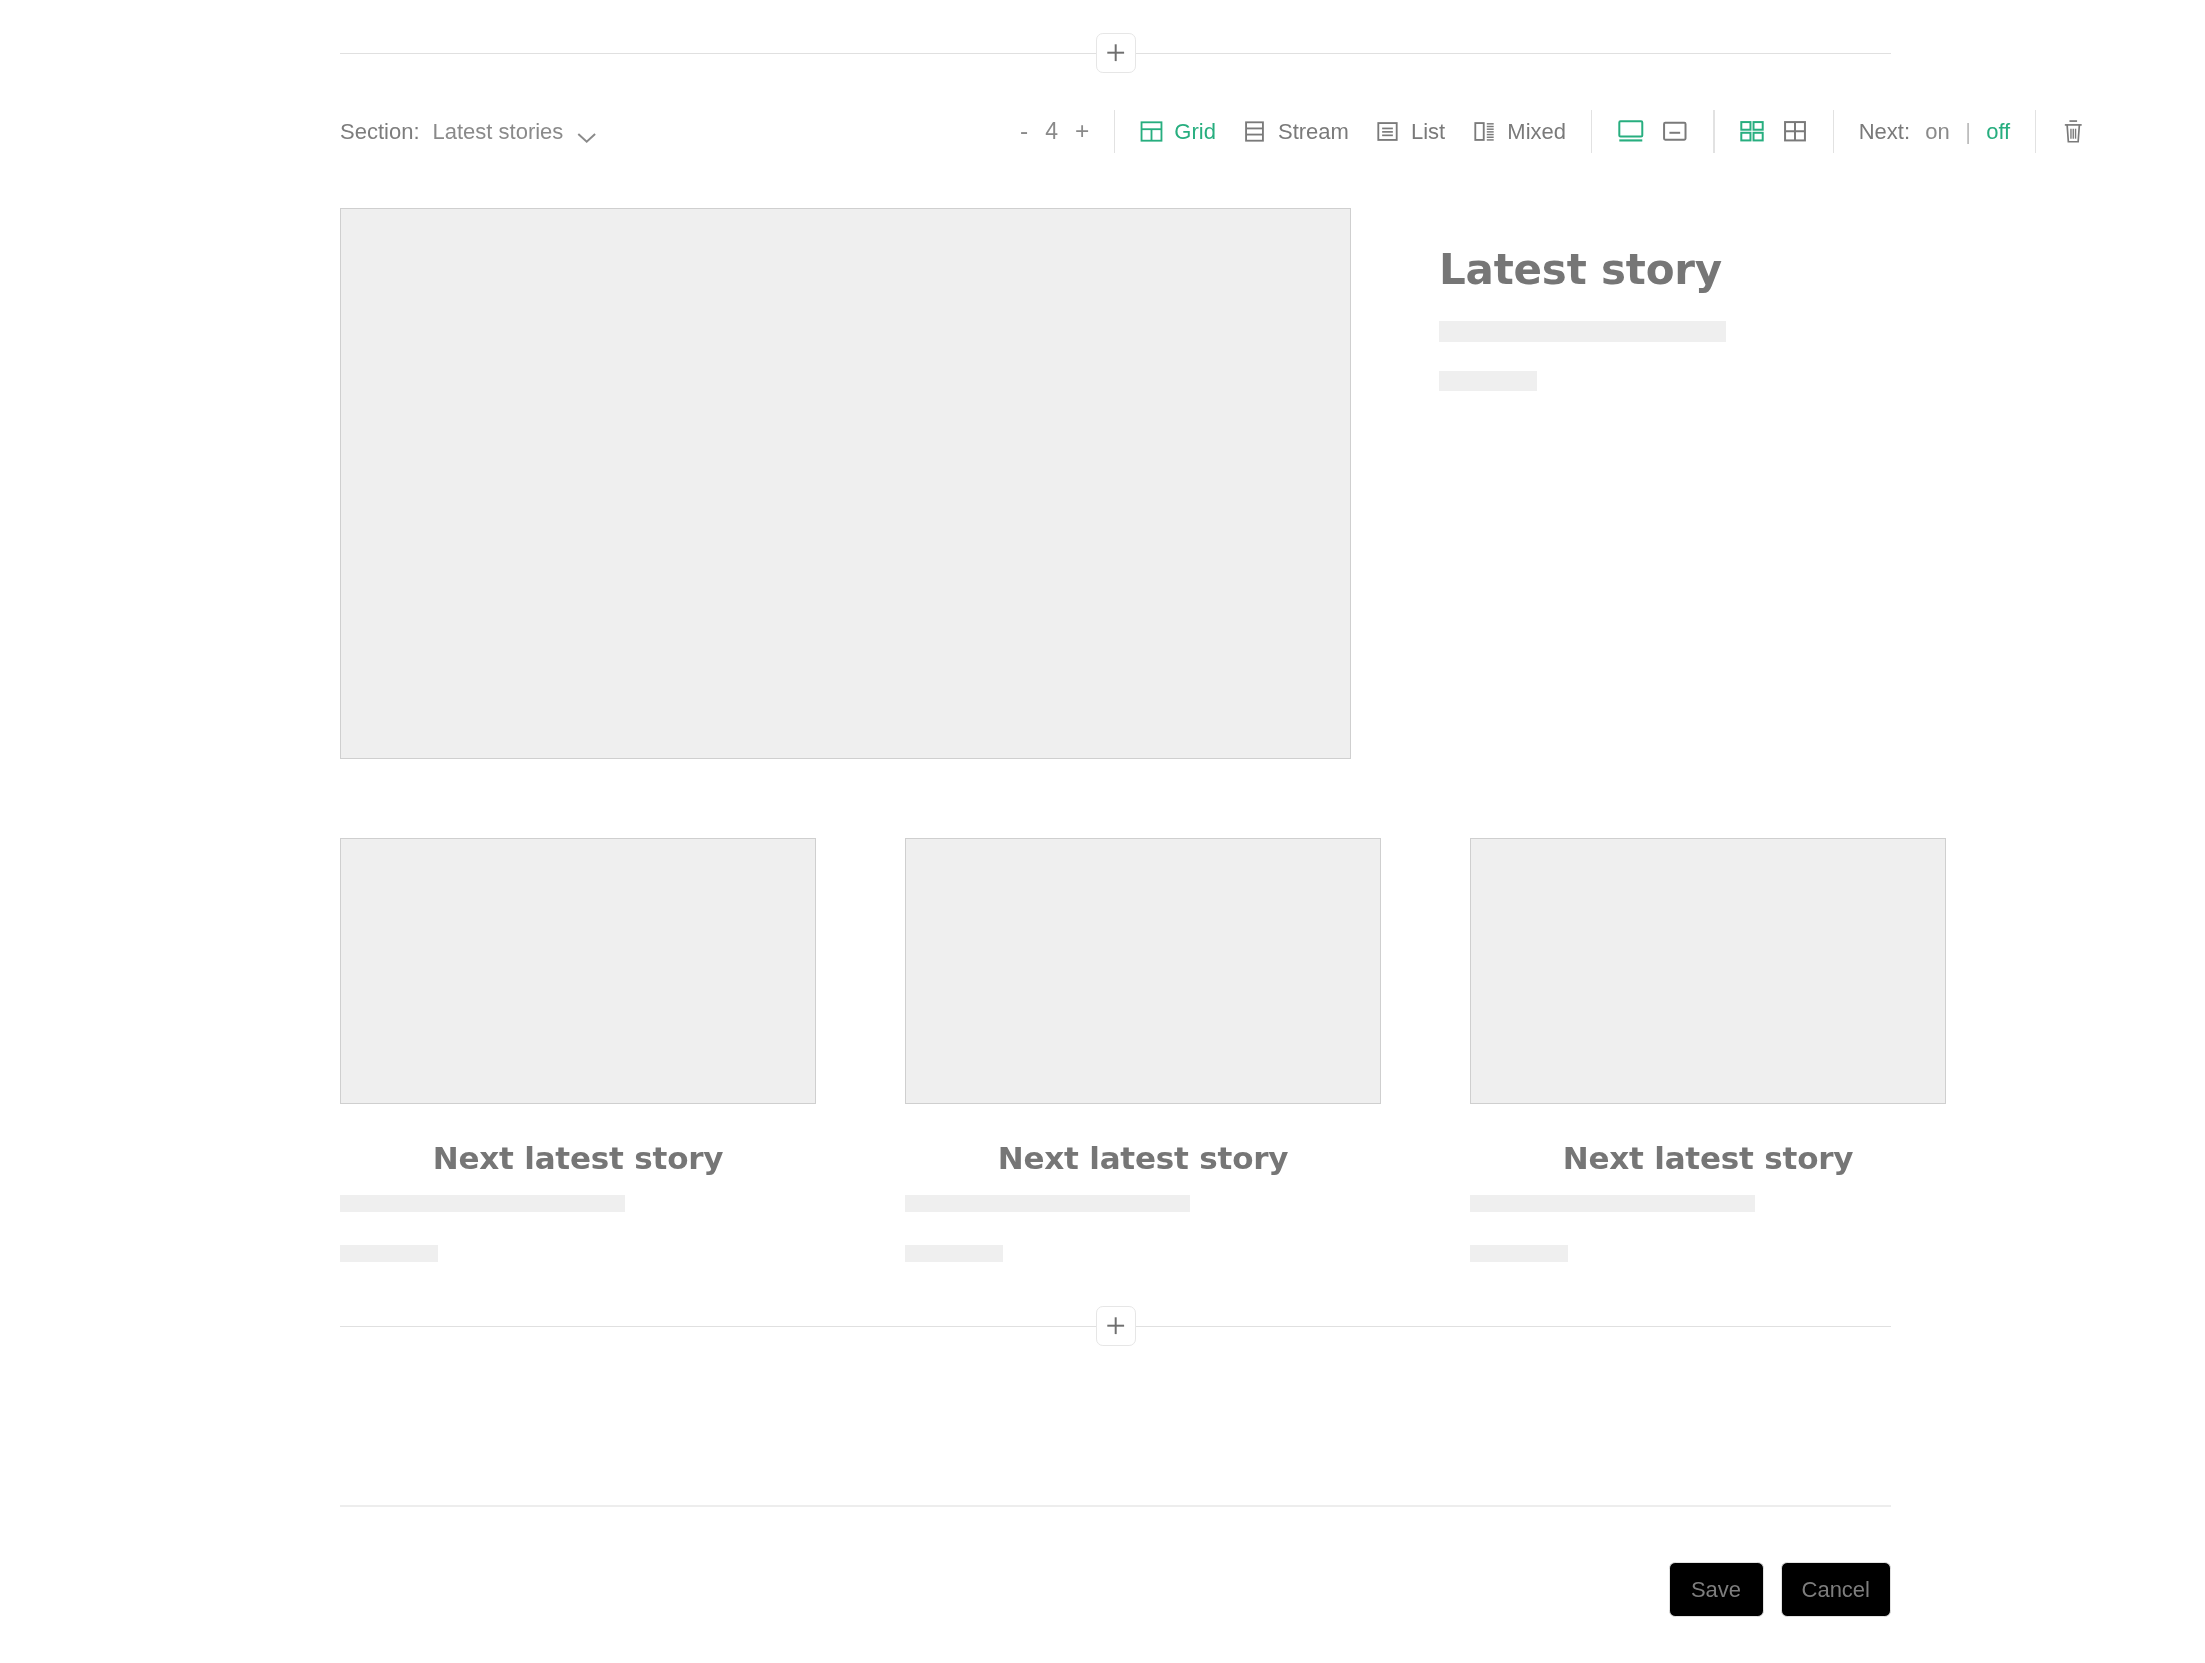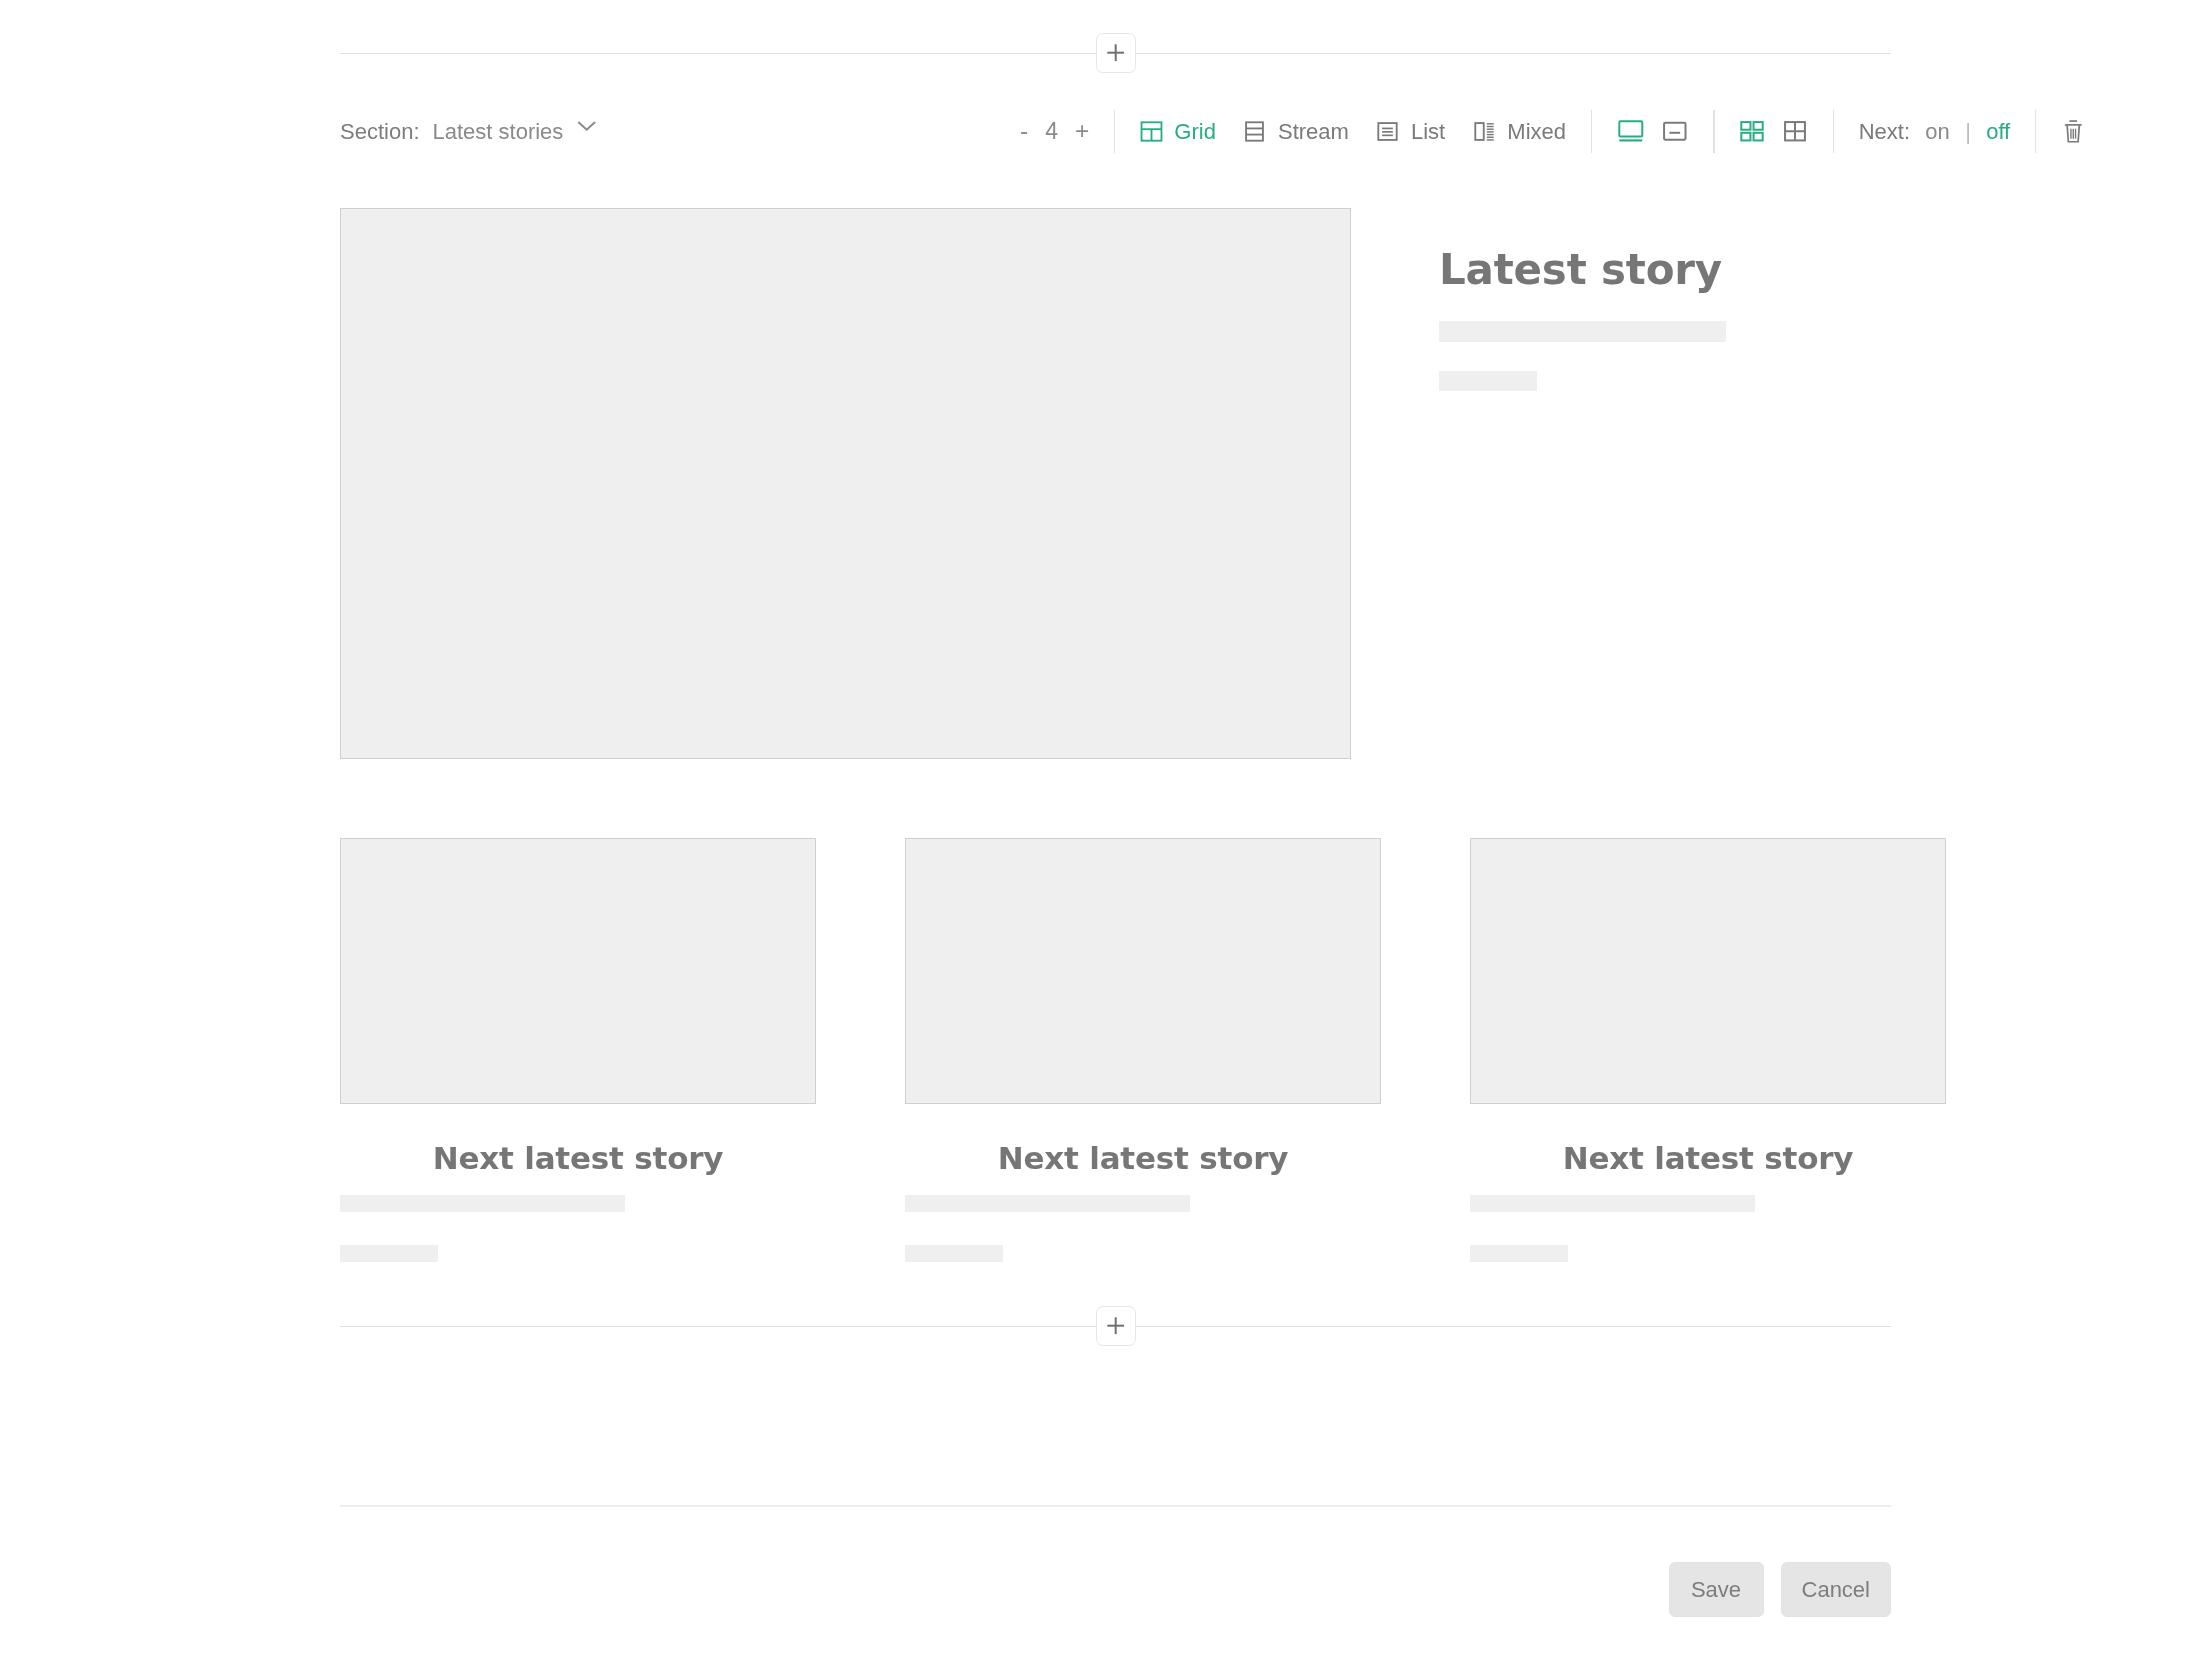--- a/index.html
+++ b/index.html
@@ -73,21 +73,21 @@
   }
   .section-group {
     display: flex;
     align-items: center;
     gap: 13px;
     white-space: nowrap;
   }
   .section-label { color: #7d7d7d; font-size: 22px; }
   .section-select {
     display: flex;
-    align-items: flex-start;
+    align-items: flex-end;
     gap: 12.3px;
     color: #8a8a8a;
     font-size: 22px;
     cursor: pointer;
   }
   .chev { display: block; }
 
   .counter {
     display: flex;
     align-items: center;
@@ -245,21 +245,21 @@
     display: flex;
     justify-content: flex-end;
     gap: 17px;
   }
   .btn {
     min-width: 95px;
     height: 55px;
     padding: 0 20px;
     border: 1.5px solid #e2e2e2;
     border-radius: 6.1px;
-    background: #e5e5e5;
+    background: #000000;
     color: #7d7d7d;
     font-size: 22px;
     font-family: "Liberation Sans", sans-serif;
     cursor: pointer;
     display: flex;
     align-items: center;
     justify-content: center;
   }
 </style>
 </head>

